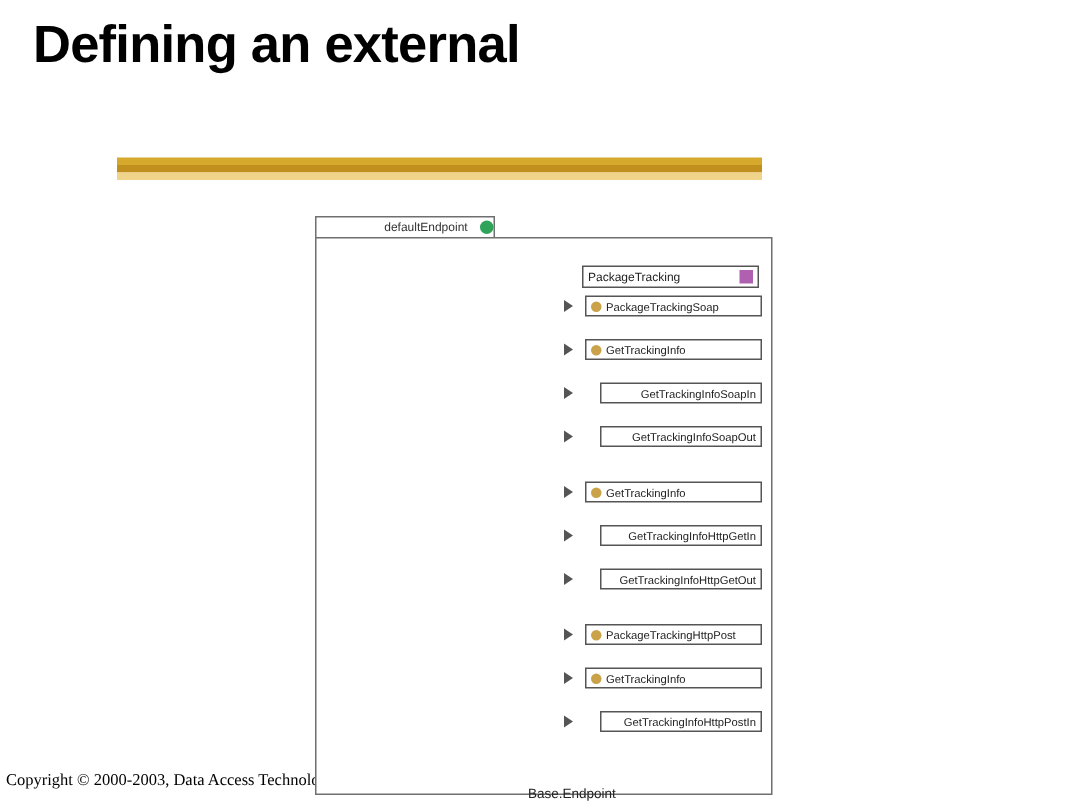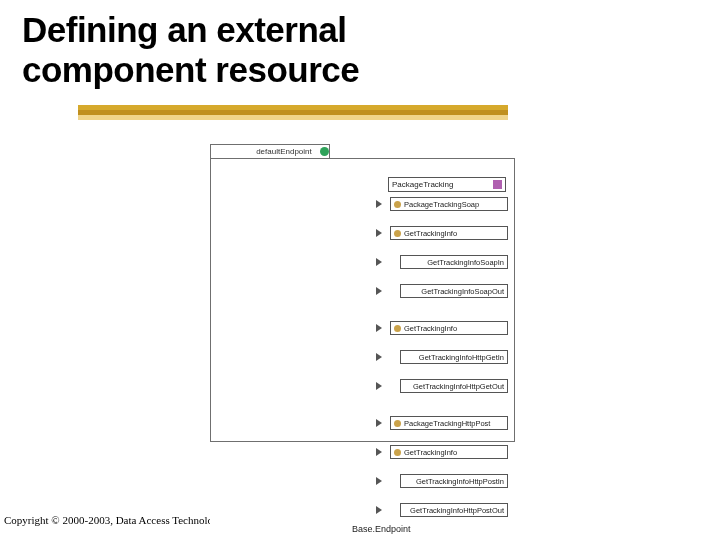--- a/index.html
+++ b/index.html
@@ -32,21 +32,21 @@
   }
   .title-underline .band1 { position:absolute; left:0; top:0;   width:100%; height:5px; background:#d6a92c; }
   .title-underline .band2 { position:absolute; left:0; top:5px; width:100%; height:5px; background:#c08f1e; }
   .title-underline .band3 { position:absolute; left:0; top:10px;width:100%; height:5px; background:#f0d48a; }
 
   .diagram-frame {
     position: absolute;
     left: 210px;
     top: 158px;
     width: 305px;
-    height: 284px;
+    height: 372px;
     background: #ffffff;
     border: 1px solid #6f6f6f;
     box-sizing: border-box;
   }
   .tab {
     position: absolute;
     left: 210px;
     top: 144px;
     height: 15px;
     width: 120px;
@@ -150,21 +150,20 @@
     bottom: 6px;
     font-size: 9px;
     color: #222;
   }
 </style>
 </head>
 <body>
 
 <div class="slide-title">
   <span>Defining an external</span><br>
-  <span>component resource</span>
 </div>
 <div class="title-underline">
   <div class="band1"></div>
     <div class="band2"></div>
     <div class="band3"></div>
 </div>
 
 <div class="tab">
   <span>defaultEndpoint</span>
   <span class="globe"></span>
@@ -213,22 +212,18 @@
         <div class="box"><span class="bullet"></span><span>PackageTrackingHttpPost</span></div>
       </div>
       <div class="item">
         <span class="arrow"></span>
         <div class="box"><span class="bullet"></span><span>GetTrackingInfo</span></div>
       </div>
       <div class="item indent">
         <span class="arrow"></span>
         <div class="box"><span>GetTrackingInfoHttpPostIn</span></div>
       </div>
-      <div class="item indent">
-        <span class="arrow"></span>
-        <div class="box"><span>GetTrackingInfoHttpPostOut</span></div>
-      </div>
     </div>
 
 </div>
 
 <div class="copyright">Copyright © 2000-2003, Data Access Technologies, Inc.</div>
 <div class="base-endpoint">Base.Endpoint</div>
 
 </body></html>

